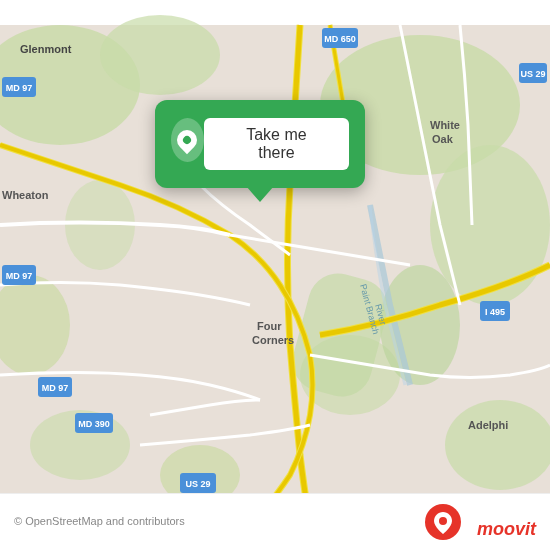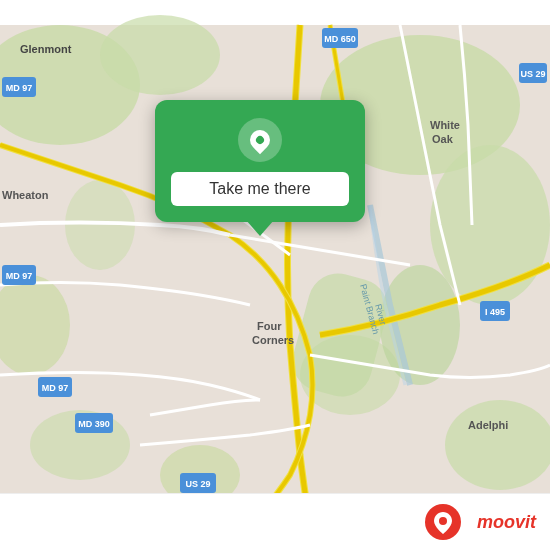--- a/index.html
+++ b/index.html
@@ -27,22 +27,22 @@
 
     #popup-card {
       position: absolute;
       top: 100px;
       left: 155px;
       width: 210px;
       background: #34a853;
       border-radius: 12px;
       padding: 18px 16px 16px 16px;
       display: flex;
-      flex-direction: column;
-      align-items: center;
+      flex-direction: row;
+      align-items: flex-start;
       box-shadow: 0 4px 16px rgba(0,0,0,0.3);
       z-index: 10;
     }
 
     #popup-card::after {
       content: '';
       position: absolute;
       bottom: -14px;
       left: 50%;
       transform: translateX(-50%);
@@ -124,21 +124,21 @@
     }
 
     #location-title {
       font-size: 15px;
       font-weight: 600;
       color: #222;
     }
 
     #moovit-logo {
       display: flex;
-      align-items: center;
+      align-items: flex-end;
       gap: 16px;
     }
 
     .moovit-icon {
       width: 36px;
       height: 36px;
     }
 
     #moovit-text {
       font-size: 18px;
@@ -236,20 +236,21 @@
   <div id="popup-card">
     <div class="pin-icon">
       <div class="pin-inner"></div>
     </div>
     <button id="take-me-there-btn">Take me there</button>
   </div>
 
   
   <div id="bottom-bar">
     <div id="bottom-left">
+      <span id="copyright-text">© OpenStreetMap and contributors</span>
     </div>
     <div id="moovit-logo">
 
       <svg class="moovit-icon" viewBox="0 0 36 36" xmlns="http://www.w3.org/2000/svg">
         <circle cx="18" cy="18" r="18" fill="#e63329"></circle>
         <path d="M18 8 C13 8 9 12 9 17 C9 23 18 30 18 30 C18 30 27 23 27 17 C27 12 23 8 18 8Z" fill="white"></path>
         <circle cx="18" cy="17" r="4" fill="#e63329"></circle>
       </svg>
       <span id="moovit-text">moovit</span>
     </div>

